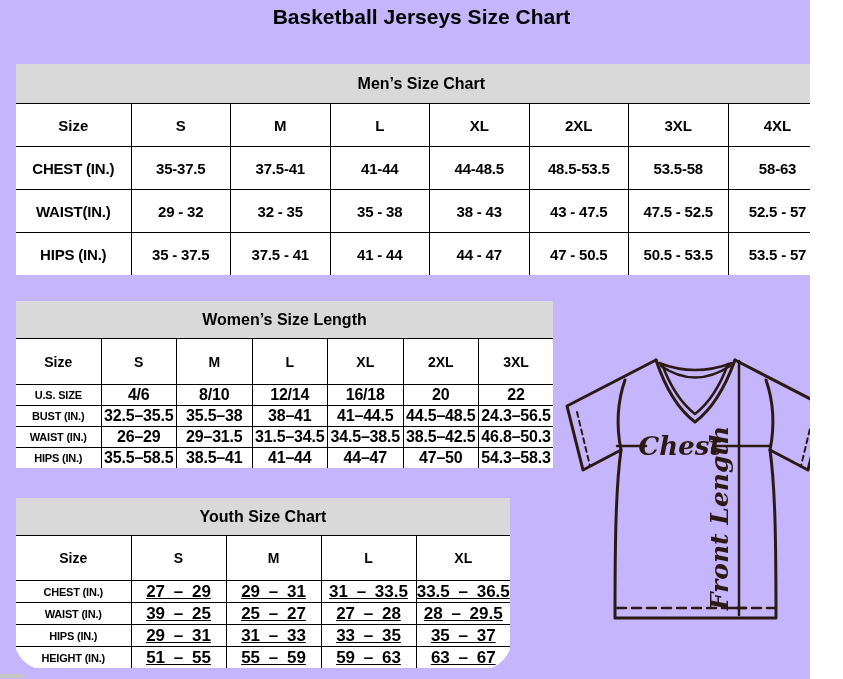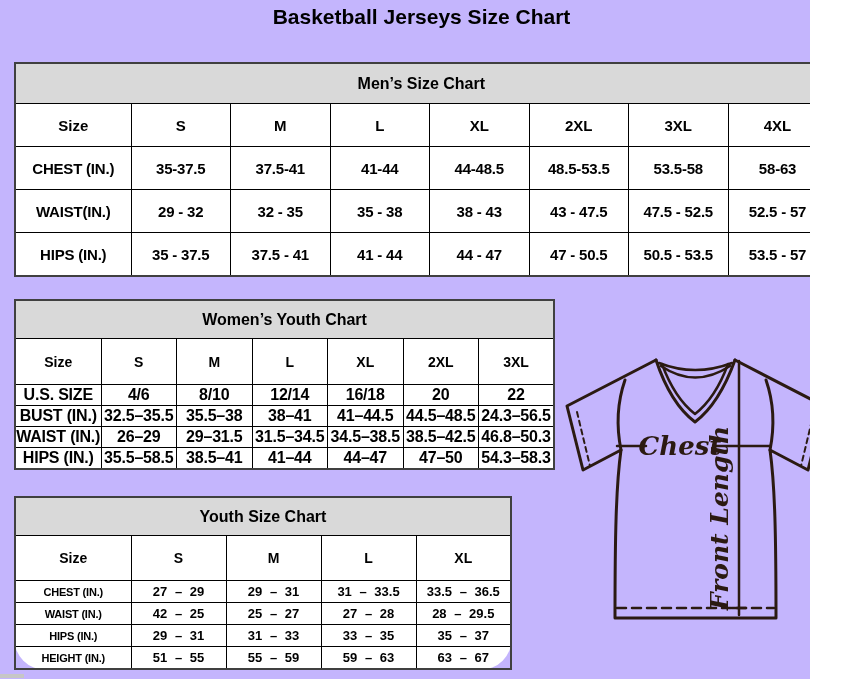--- a/index.html
+++ b/index.html
@@ -6,44 +6,44 @@
   #page {
     position:relative; width:810px; height:679px; background:#c4b5fd;
     font-family:"Liberation Sans", sans-serif; overflow:hidden;
   }
   .page-title {
     position:absolute; top:5px; left:0; width:843px; text-align:center;
     font-size:21px; font-weight:bold; color:#000;
   }
   table {
     position:absolute; border-collapse:collapse; table-layout:fixed;
-    border:2px solid #404040; background:#fff;
+    border:2px solid #c4b5fd; background:#fff;
   }
   th, td {
     border:1px solid #000; text-align:center; vertical-align:middle;
     font-weight:bold; color:#000; padding:0; overflow:hidden; white-space:nowrap;
   }
   .title-cell { background:#d9d9d9; font-size:16px; }
   
   #mens-table { left:14px; top:62px; width:814px; }
   #mens-table .title-cell { height:39px; }
   #mens-table .size-row th { height:42px; font-size:15px; }
   #mens-table .data-row th, #mens-table .data-row td { height:42px; font-size:15px; letter-spacing:-0.2px; }
   
   #womens-table { left:14px; top:299px; width:539px; }
   #womens-table .title-cell { height:37px; }
   #womens-table .size-row th { height:45px; font-size:14px; }
-  #womens-table .data-row th { height:20px; font-size:16px; letter-spacing:-0.2px; }
+  #womens-table .data-row th { height:20px; font-size:11px; letter-spacing:-0.2px; }
   #womens-table .data-row td { height:20px; font-size:16px; letter-spacing:-0.2px; }
   
   #youth-table { left:14px; top:496px; width:497px;border-radius:32px; }
   #youth-table .title-cell { height:37px; }
   #youth-table .size-row th { height:44px; font-size:14px; }
   #youth-table .data-row th { height:21px; font-size:11px; letter-spacing:-0.2px; }
-  #youth-table .data-row td { height:21px; font-size:13px; word-spacing:4px; }
+  #youth-table .data-row td { height:21px; font-size:17px; word-spacing:4px;text-decoration:underline; }
   
   #jersey-svg { position:absolute; left:561px; top:356px; }
   .jersey-label {
     font-family:"DejaVu Serif", serif; font-style:italic; font-weight:bold;
     fill:#2b1a12;
   }
   
   .scroll-frag { position:absolute; top:674px; height:4px; background:#c6c6c6; }
   #scroll-frag-left { left:0; width:24px; }
   #scroll-frag-right { left:816px; width:27px; }
@@ -107,21 +107,21 @@
     </tbody>
   </table>
 
   <table id="womens-table">
     <colgroup>
         <col style="width:86px">
         <col span="6" style="width:75.5px">
       </colgroup>
     <tbody>
       <tr>
-          <th class="title-cell" colspan="7">Women’s Youth Chart</th>
+          <th class="title-cell" colspan="7">Women’s Size Length</th>
         </tr>
       <tr class="size-row">
         <th>Size</th>
         <th>S</th>
         <th>M</th>
         <th>L</th>
         <th>XL</th>
         <th>2XL</th>
         <th>3XL</th>
       </tr>
@@ -182,21 +182,21 @@
       </tr>
       <tr class="data-row">
         <th>CHEST (IN.)</th>
         <td>27 – 29</td>
         <td>29 – 31</td>
         <td>31 – 33.5</td>
         <td>33.5 – 36.5</td>
       </tr>
       <tr class="data-row">
         <th>WAIST (IN.)</th>
-        <td>42 – 25</td>
+        <td>39 – 25</td>
         <td>25 – 27</td>
         <td>27 – 28</td>
         <td>28 – 29.5</td>
       </tr>
       <tr class="data-row">
         <th>HIPS (IN.)</th>
         <td>29 – 31</td>
         <td>31 – 33</td>
         <td>33 – 35</td>
         <td>35 – 37</td>

